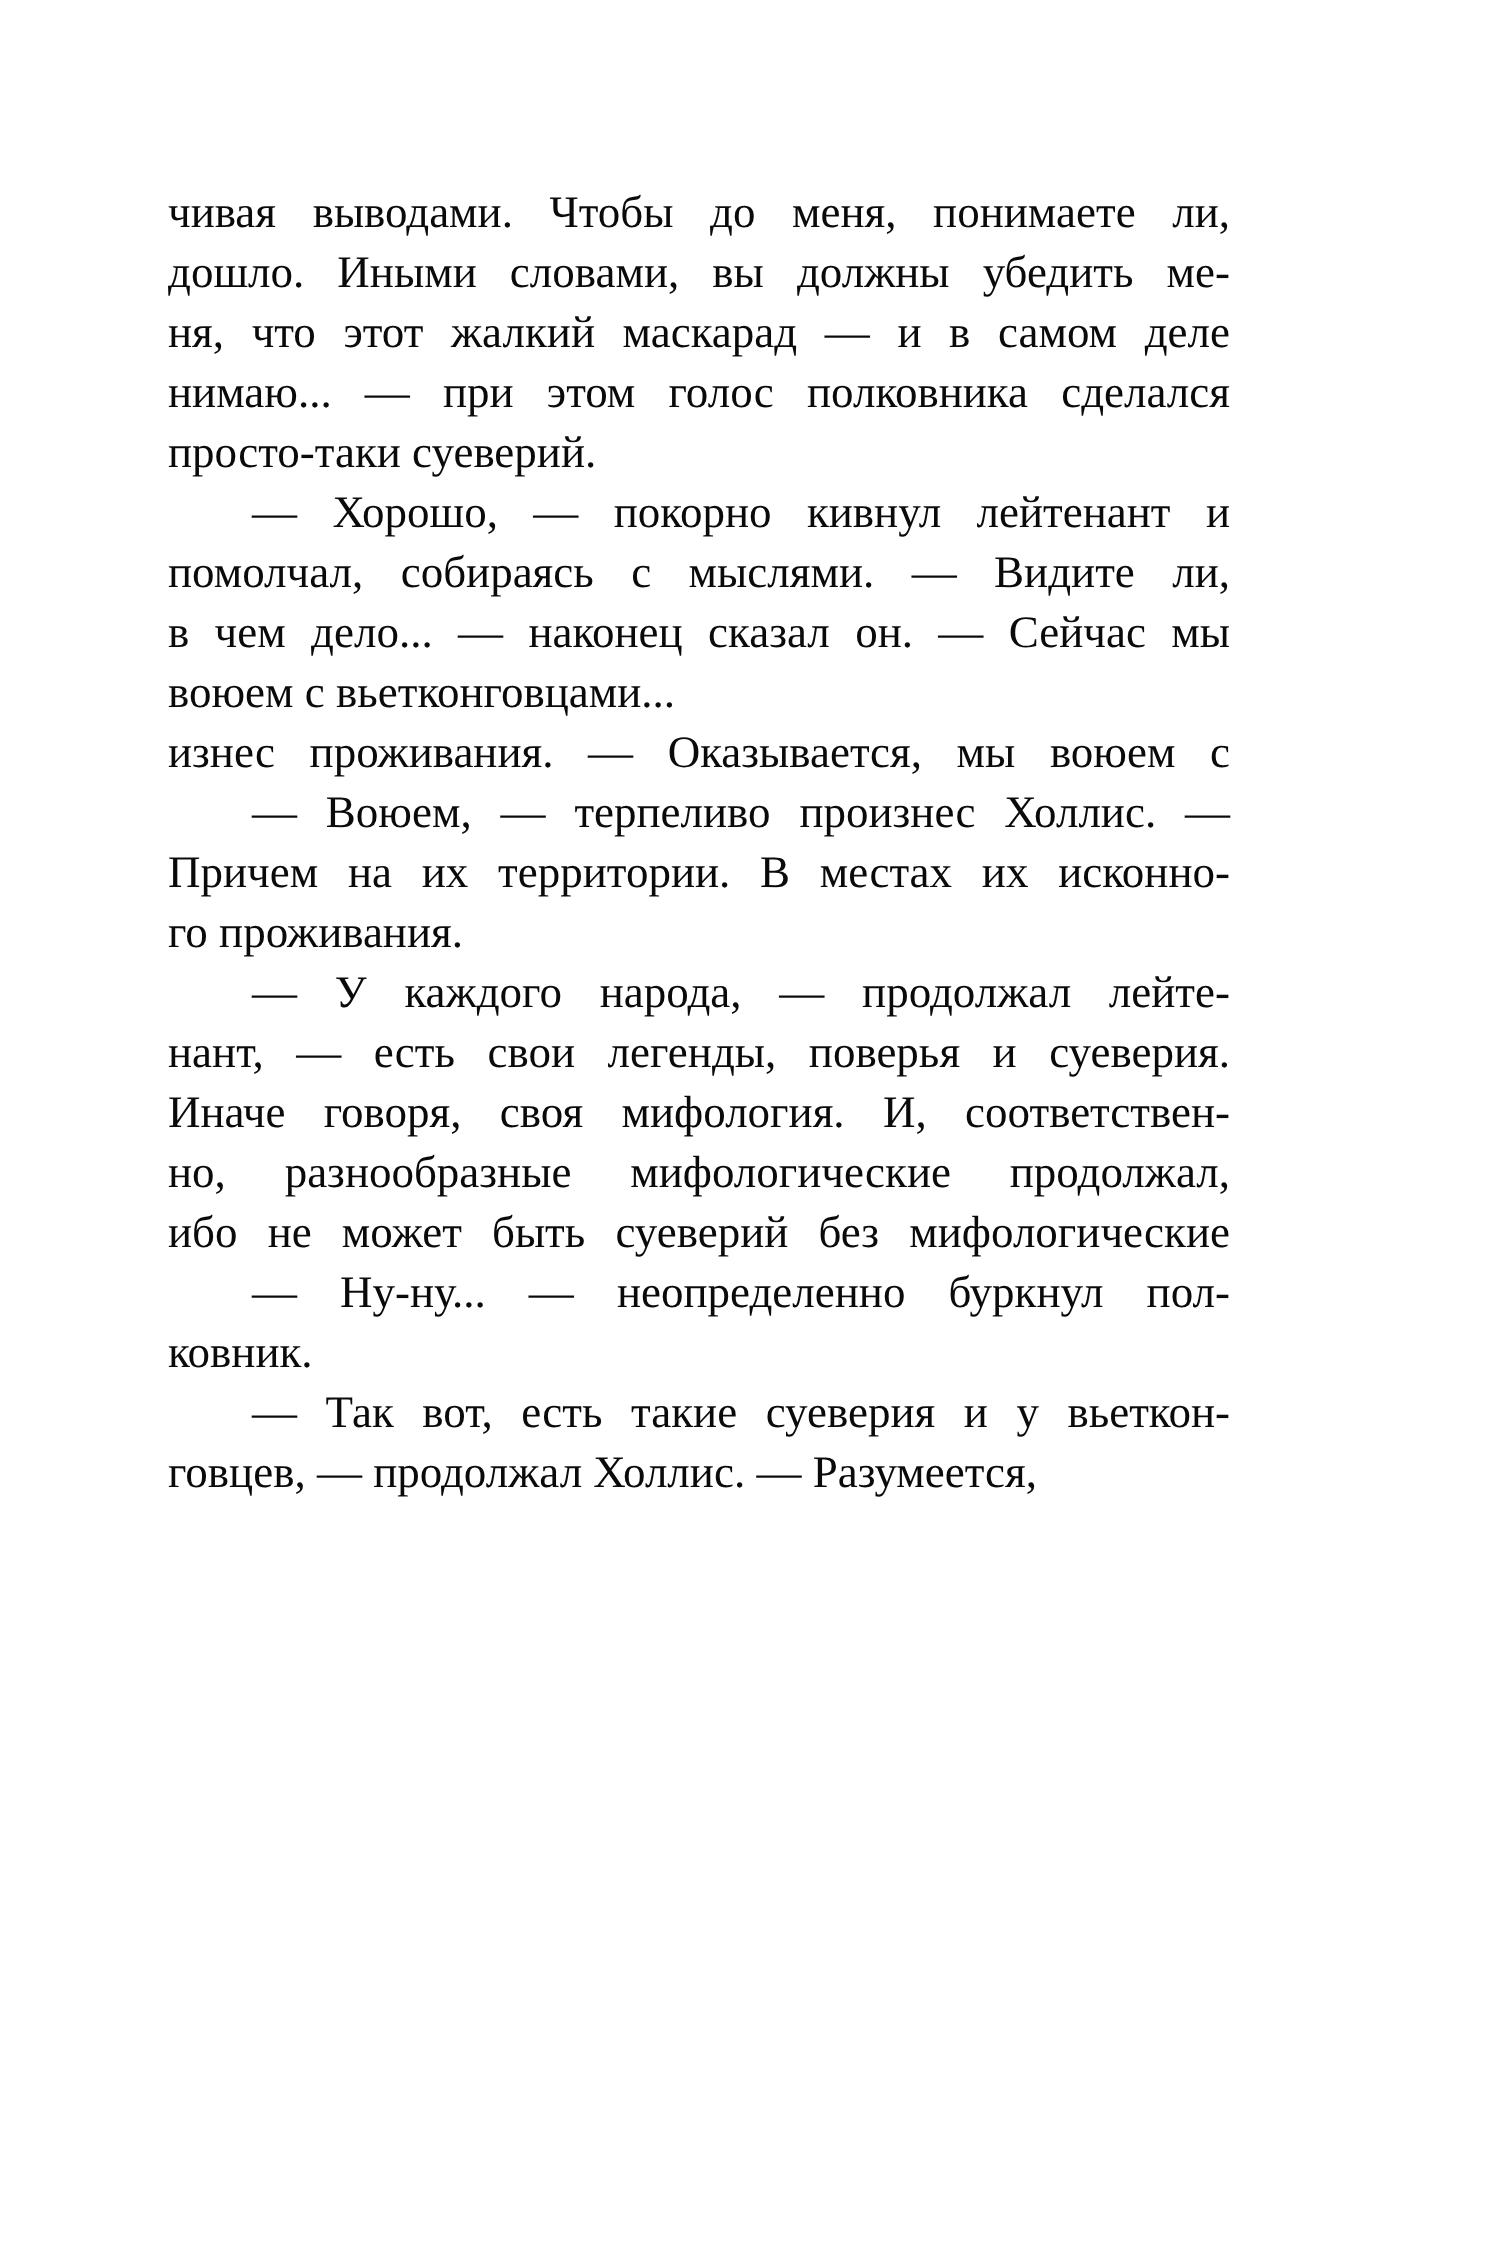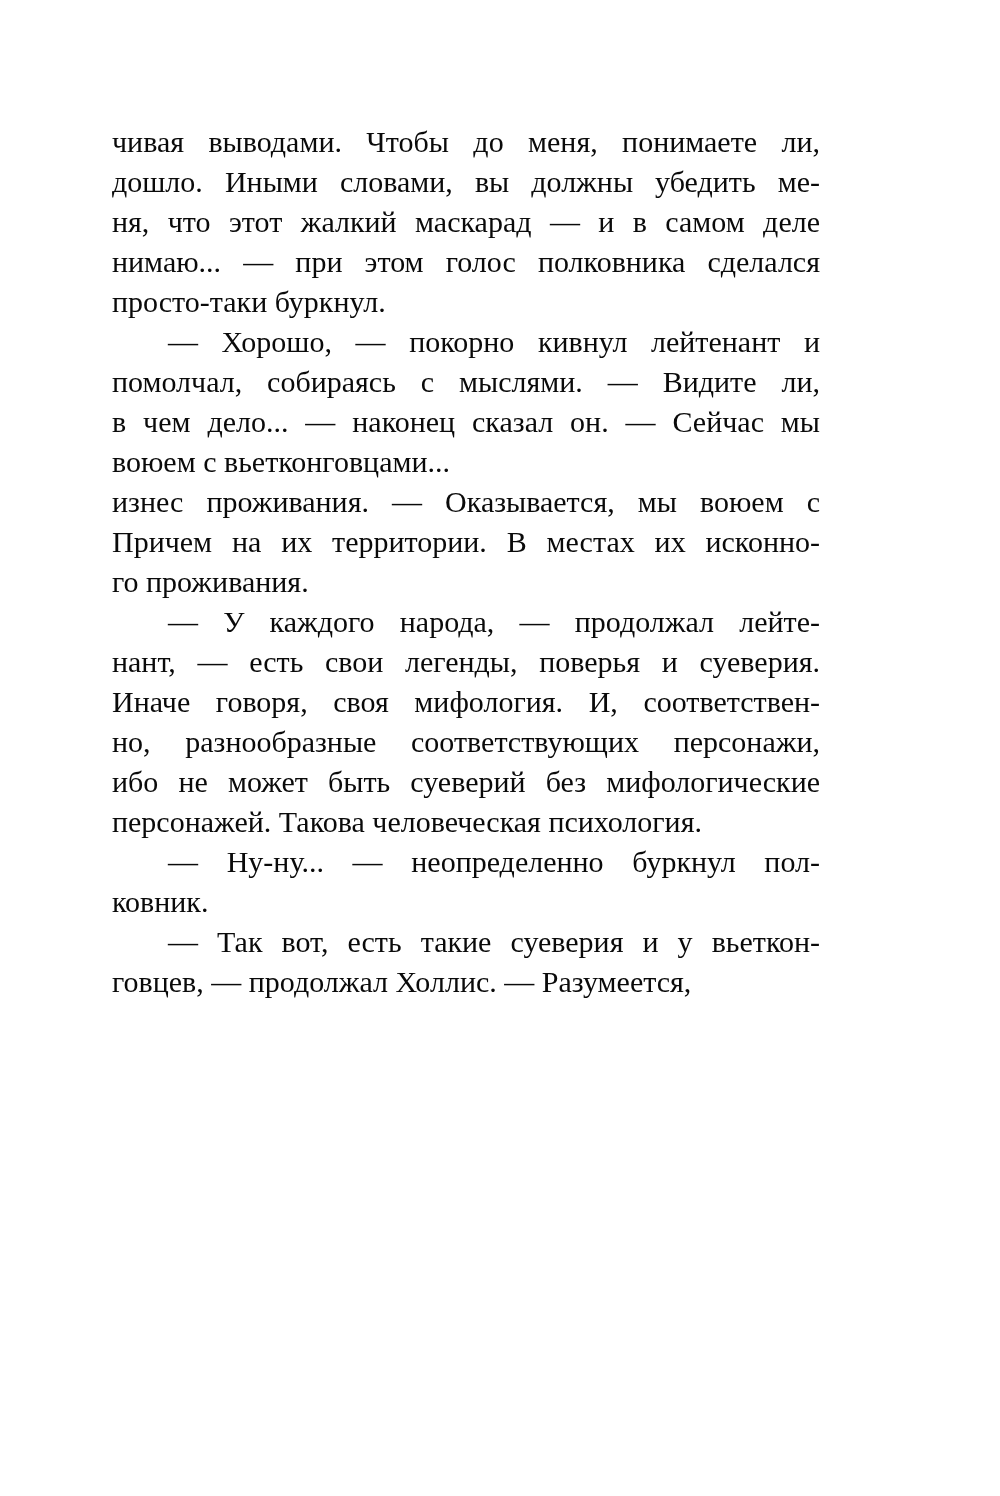--- a/index.html
+++ b/index.html
@@ -54,42 +54,42 @@
 </head>
 <body>
 
 <div class="book-page">
   <div class="text-block">
       <div class="paragraph">
         <div class="line">чивая выводами. Чтобы до меня, понимаете ли,</div>
         <div class="line">дошло. Иными словами, вы должны убедить ме-</div>
         <div class="line">ня, что этот жалкий маскарад — и в самом деле</div>
         <div class="line">нимаю... — при этом голос полковника сделался</div>
-        <div class="line last">просто-таки буркнул.</div>
+        <div class="line last">просто-таки суеверий.</div>
       </div>
       <div class="paragraph">
         <div class="line indent">— Хорошо, — покорно кивнул лейтенант и</div>
         <div class="line">помолчал, собираясь с мыслями. — Видите ли,</div>
         <div class="line">в чем дело... — наконец сказал он. — Сейчас мы</div>
         <div class="line last">воюем с вьетконговцами...</div>
       </div>
       <div class="paragraph">
         <div class="line">изнес проживания. — Оказывается, мы воюем с</div>
       </div>
       <div class="paragraph">
+        <div class="line indent">— Воюем, — терпеливо произнес Холлис. —</div>
         <div class="line">Причем на их территории. В местах их исконно-</div>
         <div class="line last">го проживания.</div>
       </div>
       <div class="paragraph">
         <div class="line indent">— У каждого народа, — продолжал лейте-</div>
         <div class="line">нант, — есть свои легенды, поверья и суеверия.</div>
         <div class="line">Иначе говоря, своя мифология. И, соответствен-</div>
-        <div class="line">но, разнообразные соответствующих персонажи,</div>
+        <div class="line">но, разнообразные мифологические продолжал,</div>
         <div class="line">ибо не может быть суеверий без мифологические</div>
-        <div class="line last">персонажей. Такова человеческая психология.</div>
       </div>
       <div class="paragraph">
         <div class="line indent">— Ну-ну... — неопределенно буркнул пол-</div>
         <div class="line last">ковник.</div>
       </div>
       <div class="paragraph">
         <div class="line indent">— Так вот, есть такие суеверия и у вьеткон-</div>
         <div class="line last">говцев, — продолжал Холлис. — Разумеется,</div>
       </div>
     </div>

